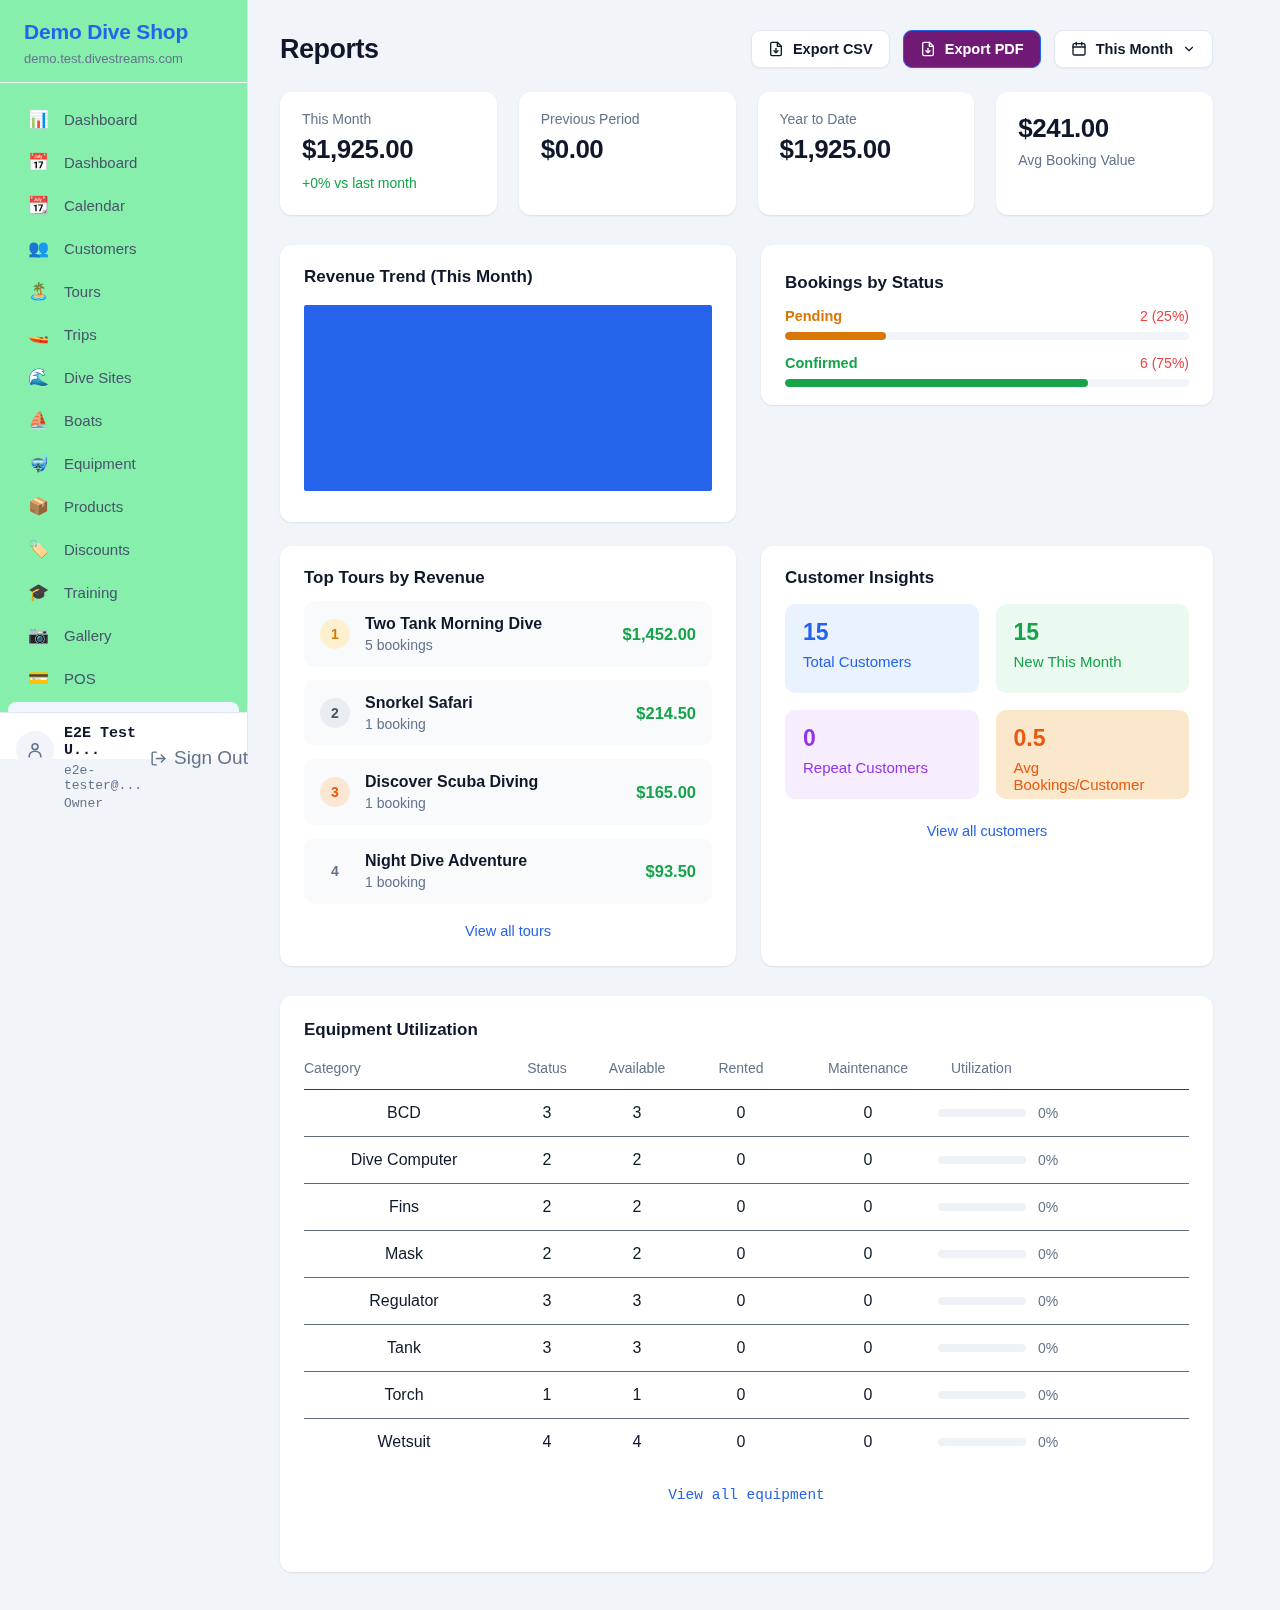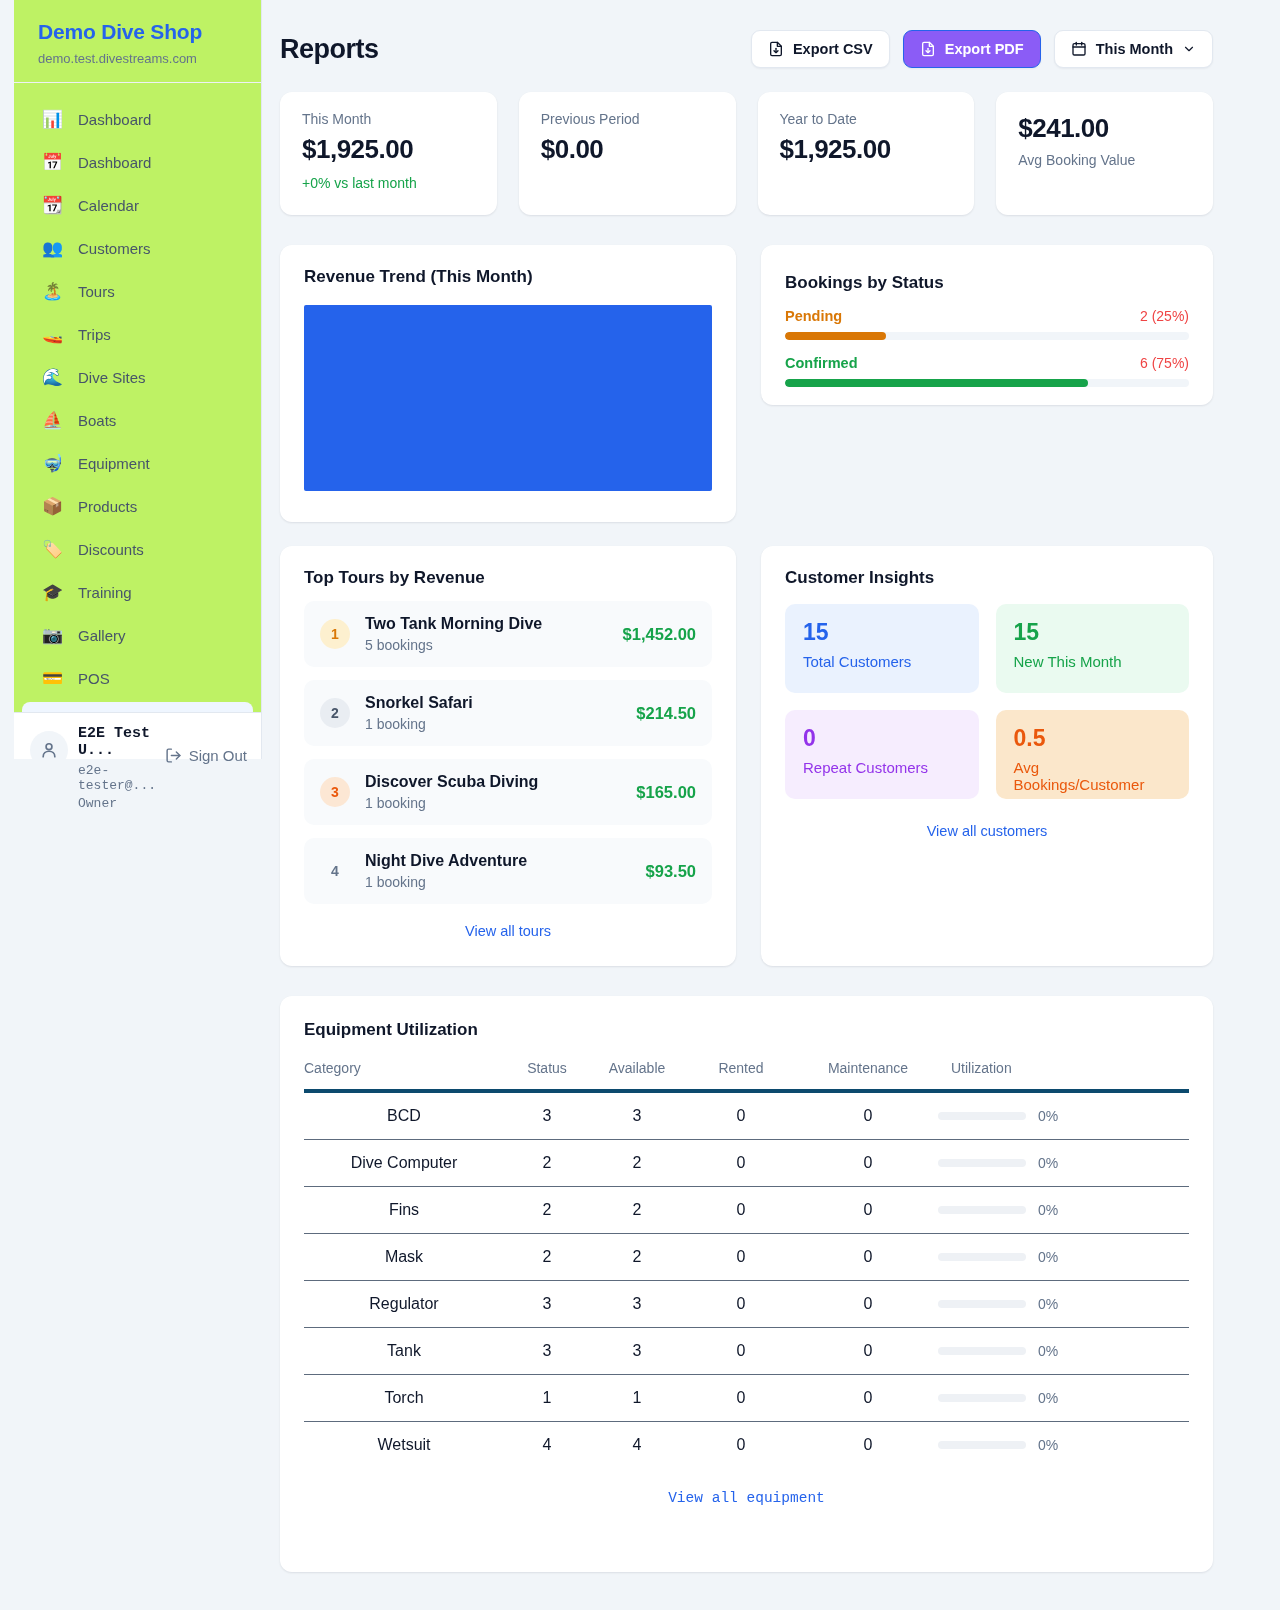--- a/index.html
+++ b/index.html
@@ -7,21 +7,21 @@
   body {
     position:relative;
     background:#f1f5f9;
     font-family:"Liberation Sans", sans-serif;
     color:#0f172a;
     overflow:hidden;
   }
   
   .sidebar {
     position:absolute; left:0; top:0; width:248px; height:759px;
-    background:#bef264; border-right:1px solid #e2e8f0;margin-left:14px;
+    background:#86efac; border-right:1px solid #e2e8f0;
   }
   .side-head { padding:20px 24px 16px; border-bottom:1px solid #eef2f6; }
   .brand { color:#2563eb; font-size:21px; font-weight:bold; letter-spacing:-0.2px; }
   .subdomain { color:#64748b; font-size:13px; margin-top:7px; }
   .nav { padding-top:15px; }
   .nav-item {
     display:flex; align-items:center; gap:14px;
     height:43px; padding:0 16px 0 28px;
     color:#475569; font-size:15px; cursor:pointer;
   }
@@ -38,34 +38,34 @@
     width:38px; height:38px; border-radius:50%; background:#f1f5f9;
     display:flex; align-items:center; justify-content:center; color:#64748b;
     flex:none; margin-top:6px;
   }
   .user-meta { margin-left:10px; width:92px;font-family:Liberation Mono, monospace; }
   .user-name { font-size:15px; font-weight:bold; color:#0f172a; }
   .user-email { font-size:13px; color:#64748b; margin-top:4px; }
   .user-role { font-size:13px; color:#64748b; margin-top:3px; }
   .signout {
     margin-left:8px; margin-top:22px; display:flex; align-items:center; gap:7px;
-    color:#64748b; font-size:15px; cursor:pointer; white-space:nowrap;
+    color:#64748b; font-size:19px; cursor:pointer; white-space:nowrap;
   }
   
   .main { position:absolute; left:280px; top:0; width:933px; }
   .page-head { margin-top:30px; display:flex; align-items:center; justify-content:space-between; }
   .page-title { font-size:27px; font-weight:bold; letter-spacing:-0.5px; color:#0f172a; }
   .head-actions { display:flex; gap:13px; }
   .btn {
     height:38px; border-radius:9px; display:flex; align-items:center; gap:9px;
     padding:0 16px; font-size:14.5px; font-weight:bold; cursor:pointer;
     background:#ffffff; border:1px solid #e2e8f0; color:#0f172a;
     box-shadow:0 1px 2px rgba(15,23,42,0.05);
   }
-  .btn.primary { background:#8b5cf6; border-color:#2563eb; color:#ffffff;justify-content:flex-end; }
+  .btn.primary { background:#701a75; border-color:#2563eb; color:#ffffff;justify-content:flex-end; }
   .card {
     background:#ffffff; border-radius:12px;
     box-shadow:0 1px 2px rgba(15,23,42,0.06), 0 1px 3px rgba(15,23,42,0.04);
   }
   
   .stats { margin-top:24px; display:grid; grid-template-columns:repeat(4,1fr); gap:22px; }
   .stat-card { padding:19px 22px; height:123px; }
   .stat-label { font-size:14px; color:#64748b; }
   .stat-value { font-size:26px; font-weight:bold; letter-spacing:-0.5px; margin-top:7px; color:#0f172a; }
   .stat-delta { font-size:14px; color:#16a34a; margin-top:10px; }
@@ -110,21 +110,21 @@
   
   .equip-card { margin-top:30px; width:933px; height:576px; padding:24px 24px 10px; }
   table.equip { width:100%; border-collapse:collapse; table-layout:fixed; margin-top:20px; }
   table.equip col.c-cat { width:200px; }
   table.equip col.c-tot { width:86px; }
   table.equip col.c-avl { width:94px; }
   table.equip col.c-ren { width:114px; }
   table.equip col.c-mnt { width:140px; }
   table.equip th {
     font-size:14px; font-weight:normal; color:#64748b; text-align:center;
-    padding:0 0 13px; border-bottom:4px solid #0c4a6e;
+    padding:0 0 13px; border-bottom:1px solid #0c4a6e;
   }
   table.equip th.left { text-align:left; }
   table.equip th.util { text-align:left; padding-left:13px; }
   table.equip td {
     font-size:16px; padding:14px 0; text-align:center;
     border-bottom:1px solid #5d6b7d; color:#0f172a;
   }
   table.equip tr:last-child td { border-bottom:none; }
   td.cat { text-align:left; font-weight:500; }
   td.avl { color:#16a34a; }

